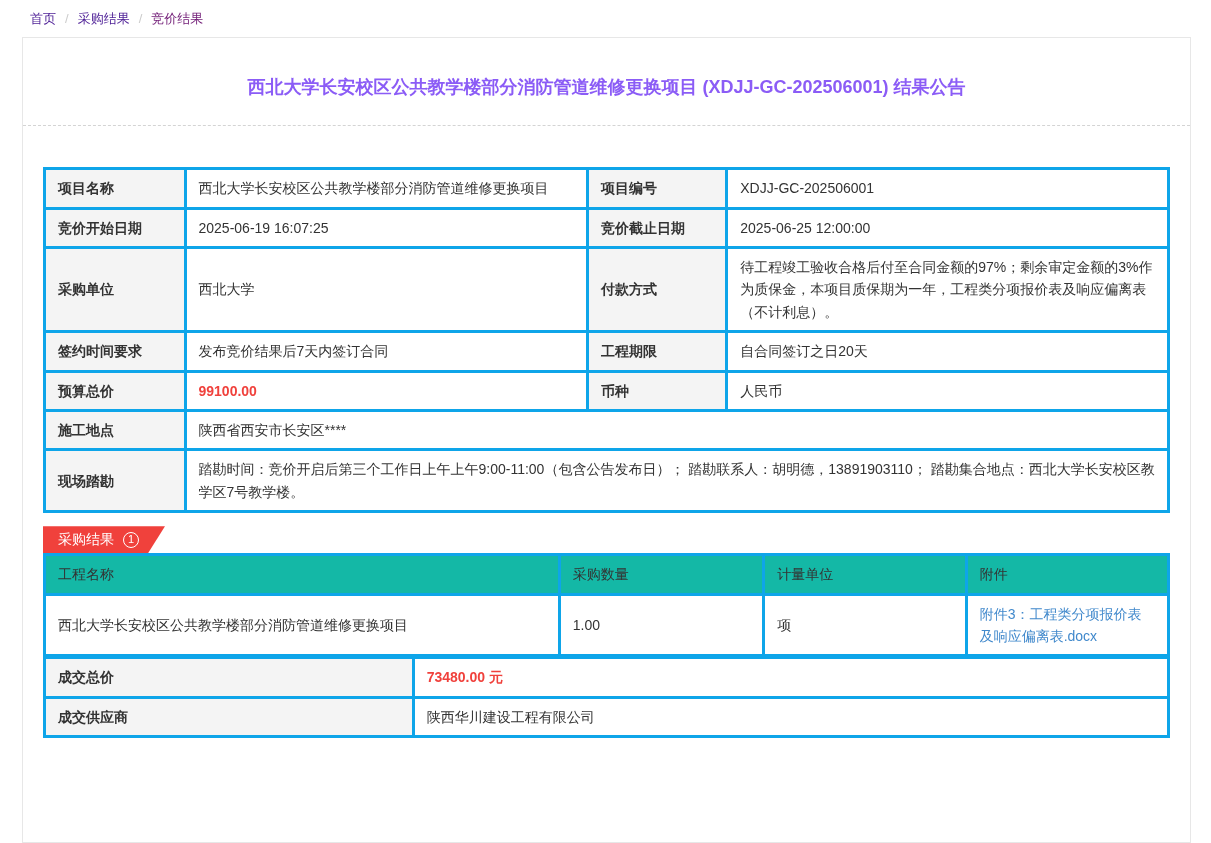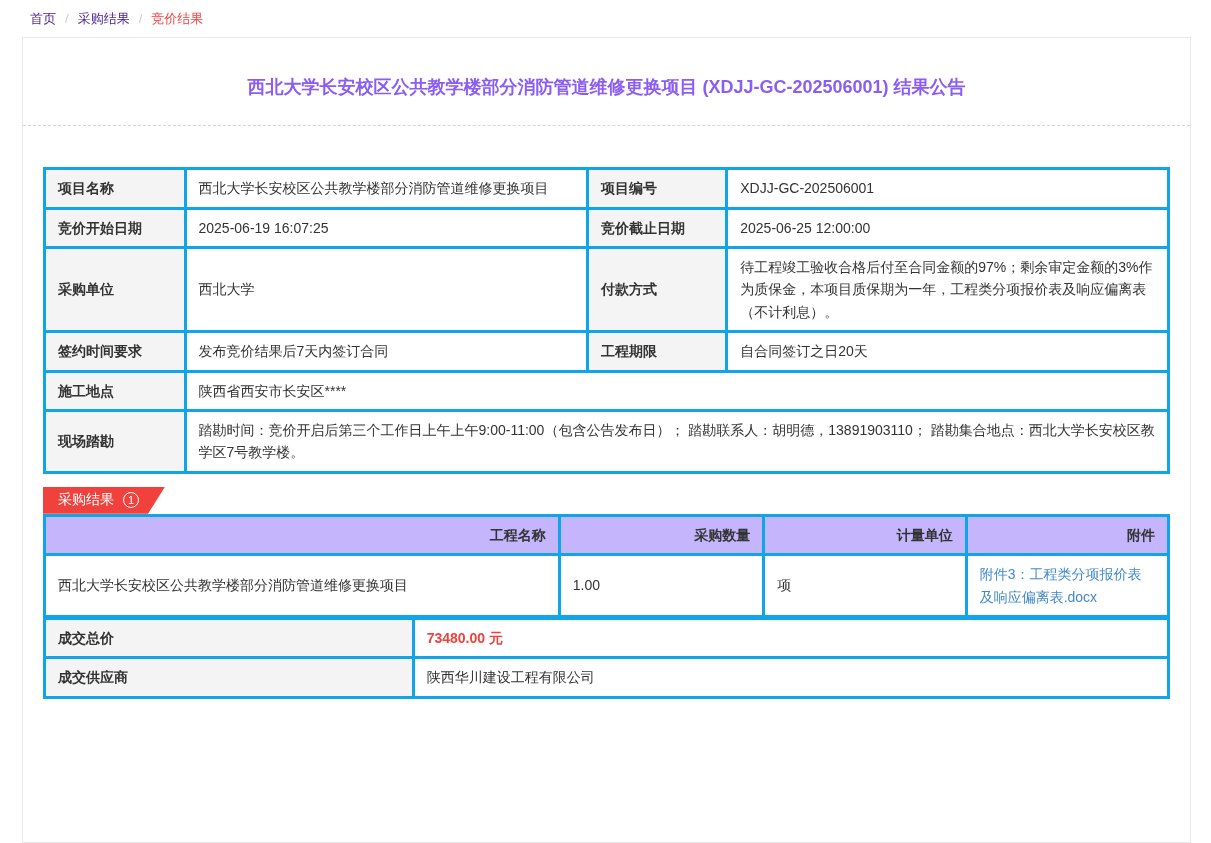--- a/index.html
+++ b/index.html
@@ -16,21 +16,21 @@
   .breadcrumb {
     height: 37px;
     display: flex;
     align-items: center;
     padding-left: 30px;
     font-size: 13px;
     color: #c0c0c0;
   }
   .breadcrumb a { color: #4c1d95; text-decoration: none; cursor: pointer; }
   .breadcrumb .sep { margin: 0 9px; color: #cccccc; }
-  .breadcrumb .current { color: #ef4444; }
+  .breadcrumb .current { color: #701a75; }
 
   
   .card {
     margin: 0 20px 0 22px;
     border: 1px solid #e7e7e7;
     background: #fff;
     min-height: 806px;
     padding-bottom: 18px;
   }
 
@@ -87,21 +87,21 @@
     height: 16px;
     border: 1px solid #fff;
     border-radius: 50%;
     display: inline-flex;
     align-items: center;
     justify-content: center;
     font-size: 11px;
     line-height: 1;
   }
   .results-table { margin-top: 0; }
-  .results-table td.head { background: #c4b5fd; font-weight: bold; text-align: right; }
+  .results-table td.head { background: #14b8a6; font-weight: normal; }
   .summary-table { margin-top: -1px; }
   a.attach-link { color: #4189cc; text-decoration: none; cursor: pointer; }
 </style>
 </head>
 <body>
 
 <div class="breadcrumb">
   <a>首页</a>
   <span class="sep">/</span>
   <a>采购结果</a>
@@ -144,20 +144,26 @@
         <td class="lbl">付款方式</td>
         <td>待工程竣工验收合格后付至合同金额的97%；剩余审定金额的3%作为质保金，本项目质保期为一年，工程类分项报价表及响应偏离表（不计利息）。</td>
       </tr>
       <tr>
         <td class="lbl">签约时间要求</td>
         <td>发布竞价结果后7天内签订合同</td>
         <td class="lbl">工程期限</td>
         <td>自合同签订之日20天</td>
       </tr>
       <tr>
+        <td class="lbl">预算总价</td>
+        <td class="red">99100.00</td>
+        <td class="lbl">币种</td>
+        <td>人民币</td>
+      </tr>
+      <tr>
         <td class="lbl">施工地点</td>
         <td colspan="3">陕西省西安市长安区****</td>
       </tr>
       <tr>
         <td class="lbl">现场踏勘</td>
         <td colspan="3">踏勘时间：竞价开启后第三个工作日上午上午9:00-11:00（包含公告发布日）；  踏勘联系人：胡明德，13891903110；  踏勘集合地点：西北大学长安校区教学区7号教学楼。</td>
       </tr>
     </tbody>
       </table>
 

